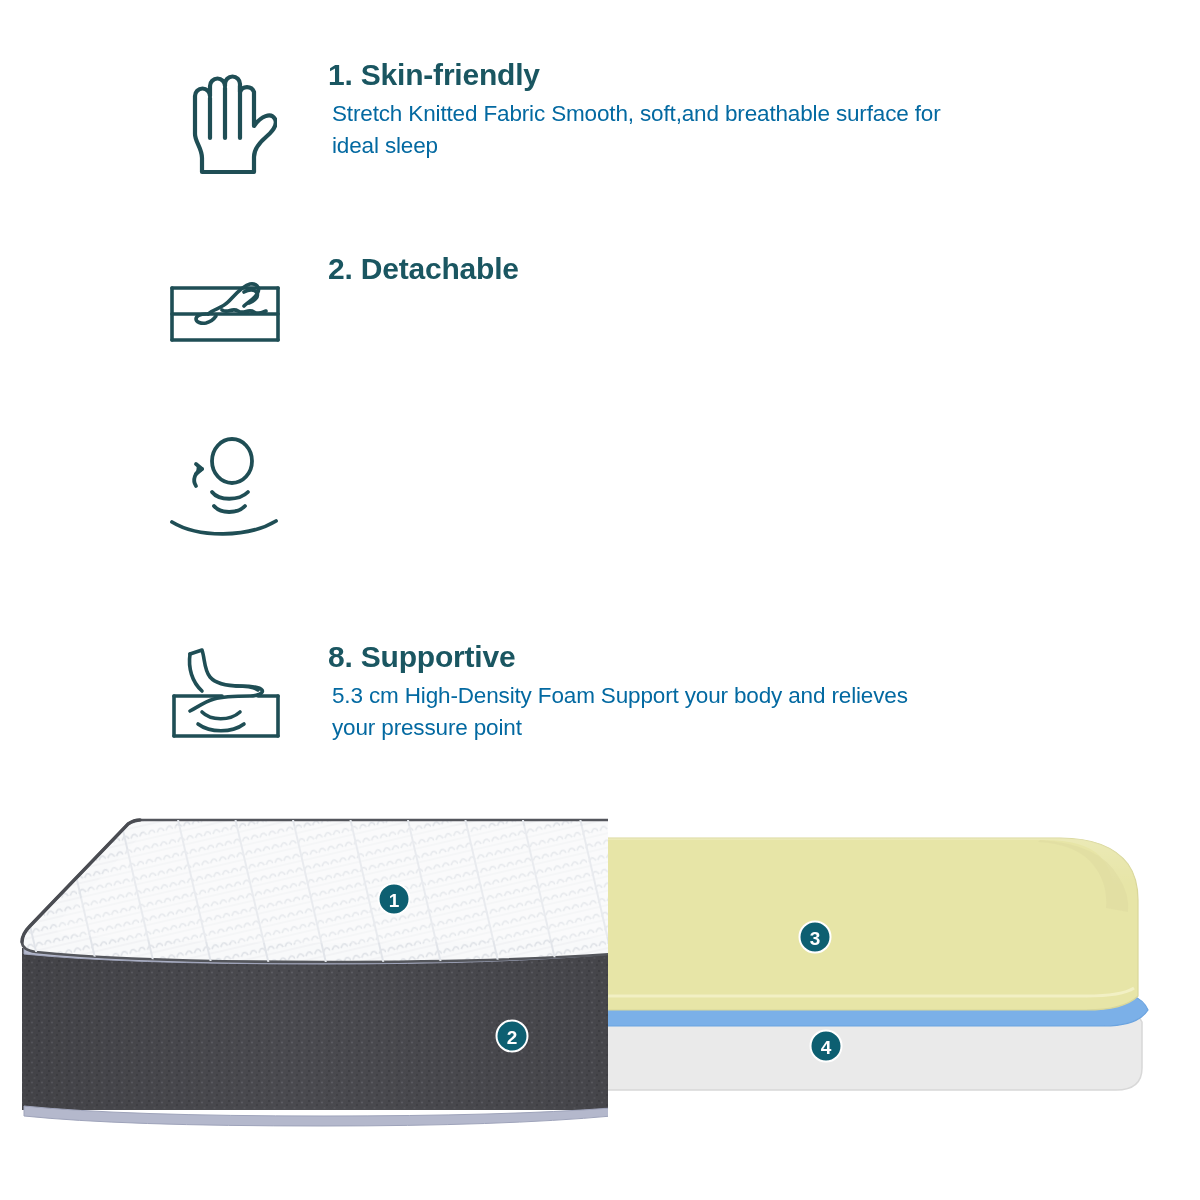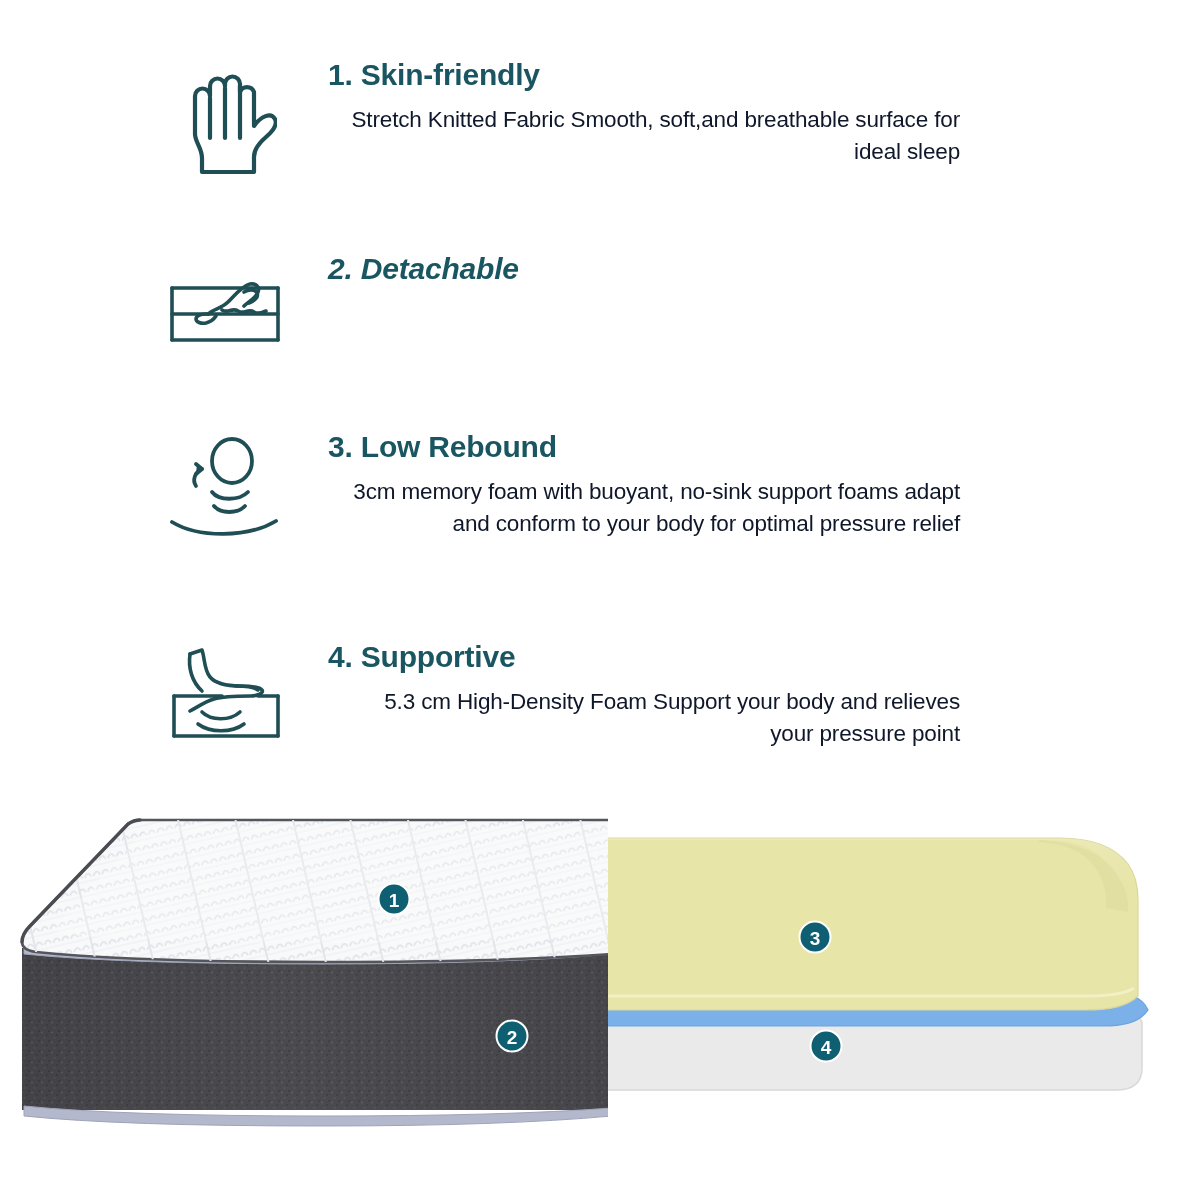--- a/index.html
+++ b/index.html
@@ -43,32 +43,31 @@
   }
   .feature-title {
     color: #1a5661;
     font-size: 30px;
     font-weight: bold;
     letter-spacing: -0.2px;
     margin: 0 0 6px 0;
     line-height: 1.12;
   }
   .feature-desc {
-    color: #0f172a;
+    color: #0369a1;
     font-size: 22.5px;
     line-height: 1.42;
-    margin: 12px;
+    margin: 4px;
     max-width: 620px;
     letter-spacing: -0.15px;
-    text-align: right;
   }
 
   
   #feature-1 { top: 58px; }
-  #feature-2 { top: 252px; font-style: italic; }
+  #feature-2 { top: 252px; }
   #feature-3 { top: 430px; }
   #feature-4 { top: 640px; }
 
   .icon-svg { display: block; }
 
   
   .mattress-scene {
     position: absolute;
     left: 0;
     top: 800px;
@@ -144,24 +143,20 @@
         <path d="M30 52 c-4 -6 -1 -14 6 -17"></path>
         <path d="M31 30 l6 5 -7 5" fill="#1f4e55" stroke="none"></path>
         <path d="M36 35 l-6 -5 M36 35 l-6 5"></path>
 
         <path d="M46 58 c7 9 27 9 36 0"></path>
         <path d="M48 72 c7 8 23 8 31 0"></path>
 
         <path d="M6 88 c26 16 76 16 104 -1"></path>
       </svg>
     </div>
-    <div class="feature-body">
-      <h2 class="feature-title">3. Low Rebound</h2>
-      <p class="feature-desc">3cm memory foam with buoyant, no-sink support foams adapt and conform to your body for optimal pressure relief</p>
-    </div>
   </div>
 
   <div class="feature" id="feature-4">
     <div class="feature-icon">
       <svg class="icon-svg" width="118" height="102" viewBox="0 0 118 102" fill="none" stroke="#1f4e55" stroke-width="3.6" stroke-linecap="round" stroke-linejoin="round">
 
         <path d="M24 10 L36 6 c3 9 2 20 8 27 c6 7 18 9 30 9 c12 0 20 1 22 4
                  c2 3 -4 6 -12 6 c-10 0 -26 0 -36 3 c-10 3 -18 9 -24 12"></path>
         <path d="M24 10 c-2 14 2 28 12 37"></path>
         <path d="M70 42 c10 0 18 1 22 4"></path>
@@ -170,21 +165,21 @@
         <path d="M8 52 V92"></path>
         <path d="M8 92 H112"></path>
         <path d="M112 52 V92"></path>
         <path d="M92 52 H112"></path>
 
         <path d="M36 68 c9 9 28 9 38 0"></path>
         <path d="M32 80 c12 9 34 9 46 0"></path>
       </svg>
     </div>
     <div class="feature-body">
-      <h2 class="feature-title">4. Supportive</h2>
+      <h2 class="feature-title">8. Supportive</h2>
       <p class="feature-desc">5.3 cm High-Density Foam Support your body and relieves your pressure point</p>
     </div>
   </div>
 </section>
 
 <section class="mattress-scene">
   <svg class="mattress-svg" width="1200" height="400" viewBox="0 0 1200 400">
     <defs>
 
       <pattern id="knitPattern" width="18" height="14" patternUnits="userSpaceOnUse" patternTransform="rotate(-13)">

